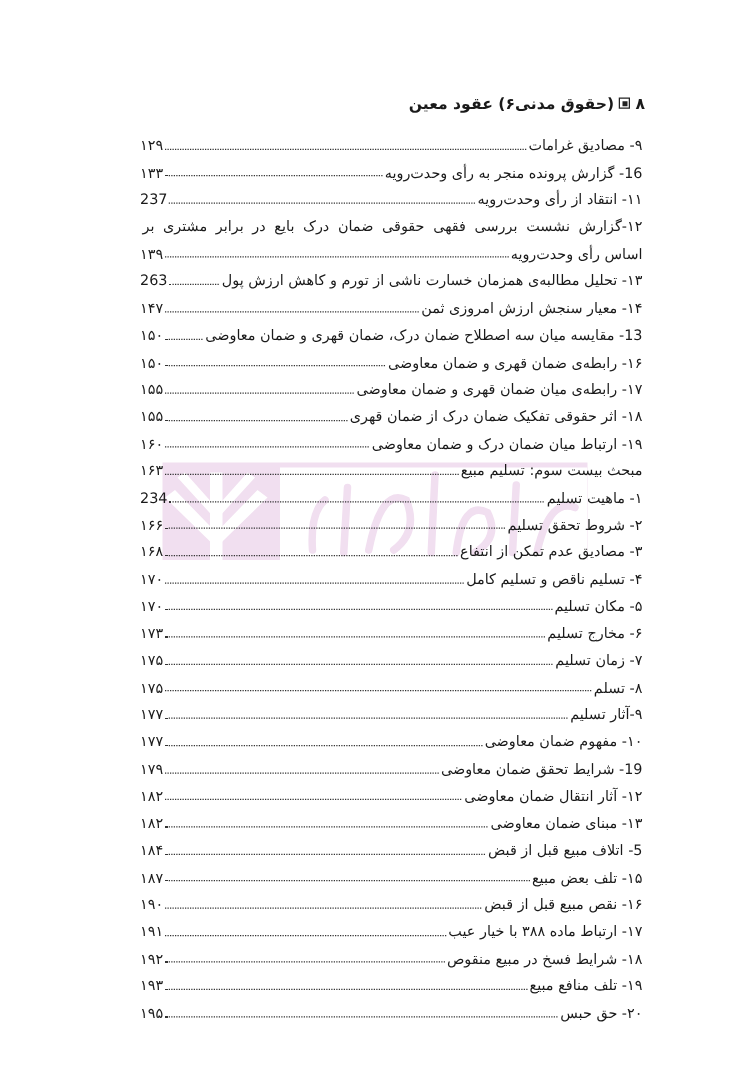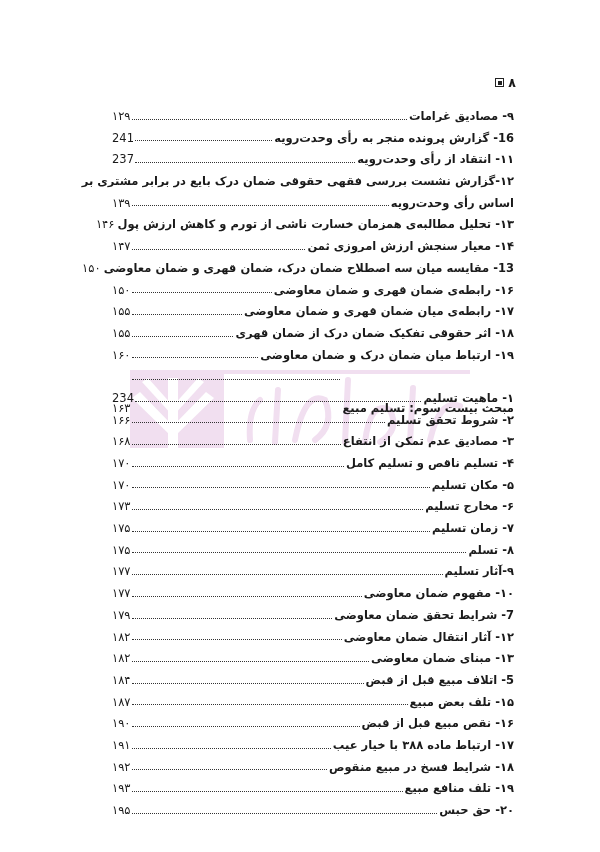--- a/index.html
+++ b/index.html
@@ -71,21 +71,20 @@
       display: flex;
       align-items: baseline;
       height: 21.7px;
       font-size: 11.5px;
       line-height: 21.7px;
       white-space: nowrap;
     }
     .toc-row .title {
       flex: 0 0 auto;
       padding-left: 2px;
-      font-weight: bold;
     }
     .toc-row .dots {
       flex: 1 1 auto;
       overflow: hidden;
       border-bottom: 1.2px dotted #333;
       height: 0;
       margin-bottom: 3px;
       align-self: flex-end;
       position: relative;
       top: -5px;
@@ -99,31 +98,31 @@
     .toc-row.wrap-first {
       height: 21.7px;
     }
     .toc-row.wrap-first .title {
       flex: 1 1 auto;
       text-align: justify;
       text-align-last: justify;
     }
     .toc-row.section .title {
       padding-right: 0;
-      margin-top: 32px;
     }
   </style>
 </head>
 <body>
 
 <div class="page">
 
   <div class="running-header">
     <span>۸</span>
     <span class="header-icon"></span>
+    <span>(حقوق مدنی۶) عقود معین</span>
   </div>
 
   <div class="watermark">
     <svg width="340" height="78" viewBox="0 0 340 78">
 
       <rect x="38" y="8" width="10" height="70" fill="#ffffff"></rect>
       <polygon points="2,28 10,22 43,56 43,68" fill="#ffffff"></polygon>
       <polygon points="84,28 76,22 43,56 43,68" fill="#ffffff"></polygon>
       <polygon points="12,12 18,8 43,36 43,46" fill="#ffffff"></polygon>
       <polygon points="74,12 68,8 43,36 43,46" fill="#ffffff"></polygon>
@@ -144,39 +143,39 @@
 
   <div class="toc">
     <div class="toc-row">
       <span class="title">۹- مصادیق غرامات</span>
       <span class="dots"></span>
       <span class="page-num">۱۲۹</span>
     </div>
     <div class="toc-row">
       <span class="title">16- گزارش پرونده منجر به رأی وحدت‌رویه</span>
       <span class="dots"></span>
-      <span class="page-num">241</span>
+      <span class="page-num">۱۳۳</span>
     </div>
     <div class="toc-row">
       <span class="title">۱۱- انتقاد از رأی وحدت‌رویه</span>
       <span class="dots"></span>
       <span class="page-num">237</span>
     </div>
     <div class="toc-row wrap-first">
       <span class="title">۱۲-گزارش نشست بررسی فقهی حقوقی ضمان درک بایع در برابر مشتری بر</span>
     </div>
     <div class="toc-row">
       <span class="title">اساس رأی وحدت‌رویه</span>
       <span class="dots"></span>
       <span class="page-num">۱۳۹</span>
     </div>
     <div class="toc-row">
       <span class="title">۱۳- تحلیل مطالبه‌ی همزمان خسارت ناشی از تورم و کاهش ارزش پول</span>
       <span class="dots"></span>
-      <span class="page-num">۱۴۶</span>
+      <span class="page-num">263</span>
     </div>
     <div class="toc-row">
       <span class="title">۱۴- معیار سنجش ارزش امروزی ثمن</span>
       <span class="dots"></span>
       <span class="page-num">۱۴۷</span>
     </div>
     <div class="toc-row">
       <span class="title">13- مقایسه میان سه اصطلاح ضمان درک، ضمان قهری و ضمان معاوضی</span>
       <span class="dots"></span>
       <span class="page-num">۱۵۰</span>
@@ -250,21 +249,21 @@
       <span class="title">۹-آثار تسلیم</span>
       <span class="dots"></span>
       <span class="page-num">۱۷۷</span>
     </div>
     <div class="toc-row">
       <span class="title">۱۰- مفهوم ضمان معاوضی</span>
       <span class="dots"></span>
       <span class="page-num">۱۷۷</span>
     </div>
     <div class="toc-row">
-      <span class="title">7- شرایط تحقق ضمان معاوضی</span>
+      <span class="title">19- شرایط تحقق ضمان معاوضی</span>
       <span class="dots"></span>
       <span class="page-num">۱۷۹</span>
     </div>
     <div class="toc-row">
       <span class="title">۱۲- آثار انتقال ضمان معاوضی</span>
       <span class="dots"></span>
       <span class="page-num">۱۸۲</span>
     </div>
     <div class="toc-row">
       <span class="title">۱۳- مبنای ضمان معاوضی</span>

